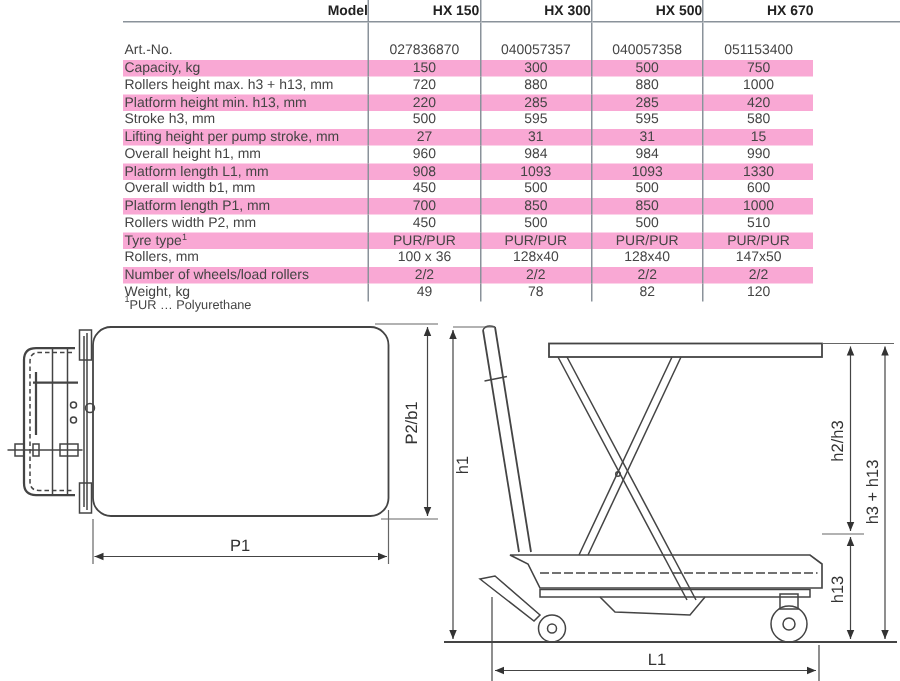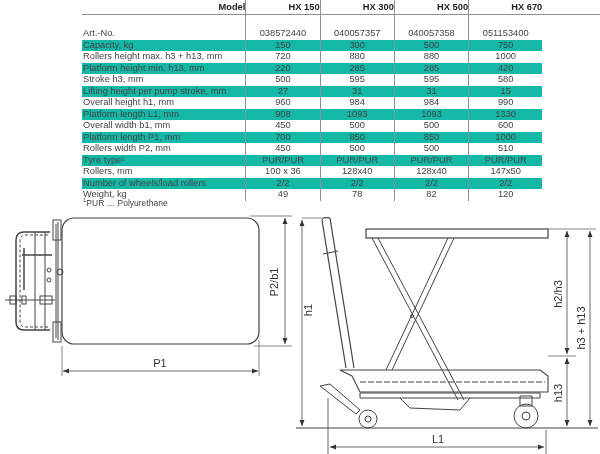--- a/index.html
+++ b/index.html
@@ -5,21 +5,21 @@
   html, body { margin:0; padding:0; background:#ffffff; }
   body { width:600px; height:454px; position:relative; overflow:hidden; font-family:"Liberation Sans", sans-serif; color:#333; }
   .spec-table { position:absolute; left:82px; top:0; width:520px; border-collapse:collapse; font-size:9.3px; }
   .spec-table th { font-weight:bold; color:#222; height:14px; padding:0; border-bottom:1.5px solid #8a929a; }
   .spec-table th.label { text-align:right; padding-left:1px; width:165px; }
   .spec-table th.col { text-align:right; width:77px; border-left:1px solid #8a929a; }
   .spec-table td { height:11.5px; padding:0; line-height:11.5px; color:#444; white-space:nowrap; }
   .spec-table td.label { text-align:left; padding-left:1px; }
   .spec-table td.col { text-align:center; border-left:1px solid #8a929a; }
   .spec-table tr.first td { padding-top:13px; }
-  .spec-table tr.stripe td { background:#14b8a6; }
+  .spec-table tr.stripe td { background:#f9a8d4; }
   .spec-table td.gap, .spec-table th.gap { width:68px; border-left:1px solid #8a929a; background:#fff !important; }
   sup { font-size:6px; vertical-align:top; position:relative; top:-1px; }
   .footnote { position:absolute; left:83px; top:198px; font-size:8.5px; color:#444; }
   .drawing { position:absolute; left:0; top:210px; }
   .dimlabel { font-family:"Liberation Sans", sans-serif; font-size:11px; fill:#333; }
 </style>
 </head>
 <body>
 
 <table class="spec-table">
@@ -29,21 +29,21 @@
       <th class="col">HX 150</th>
       <th class="col">HX 300</th>
       <th class="col">HX 500</th>
       <th class="col">HX 670</th>
       <th class="gap" style="border-left:none;"></th>
     </tr>
   </thead>
   <tbody id="tbody">
       <tr class="first">
         <td class="label"><span>Art.-No.</span></td>
-        <td class="col">038572440</td>
+        <td class="col">027836870</td>
         <td class="col">040057357</td>
         <td class="col">040057358</td>
         <td class="col">051153400</td>
         <td class="gap" style="border-left: none;"></td>
       </tr>
       <tr class="stripe">
         <td class="label"><span>Capacity, kg</span></td>
         <td class="col">150</td>
         <td class="col">300</td>
         <td class="col">500</td>

